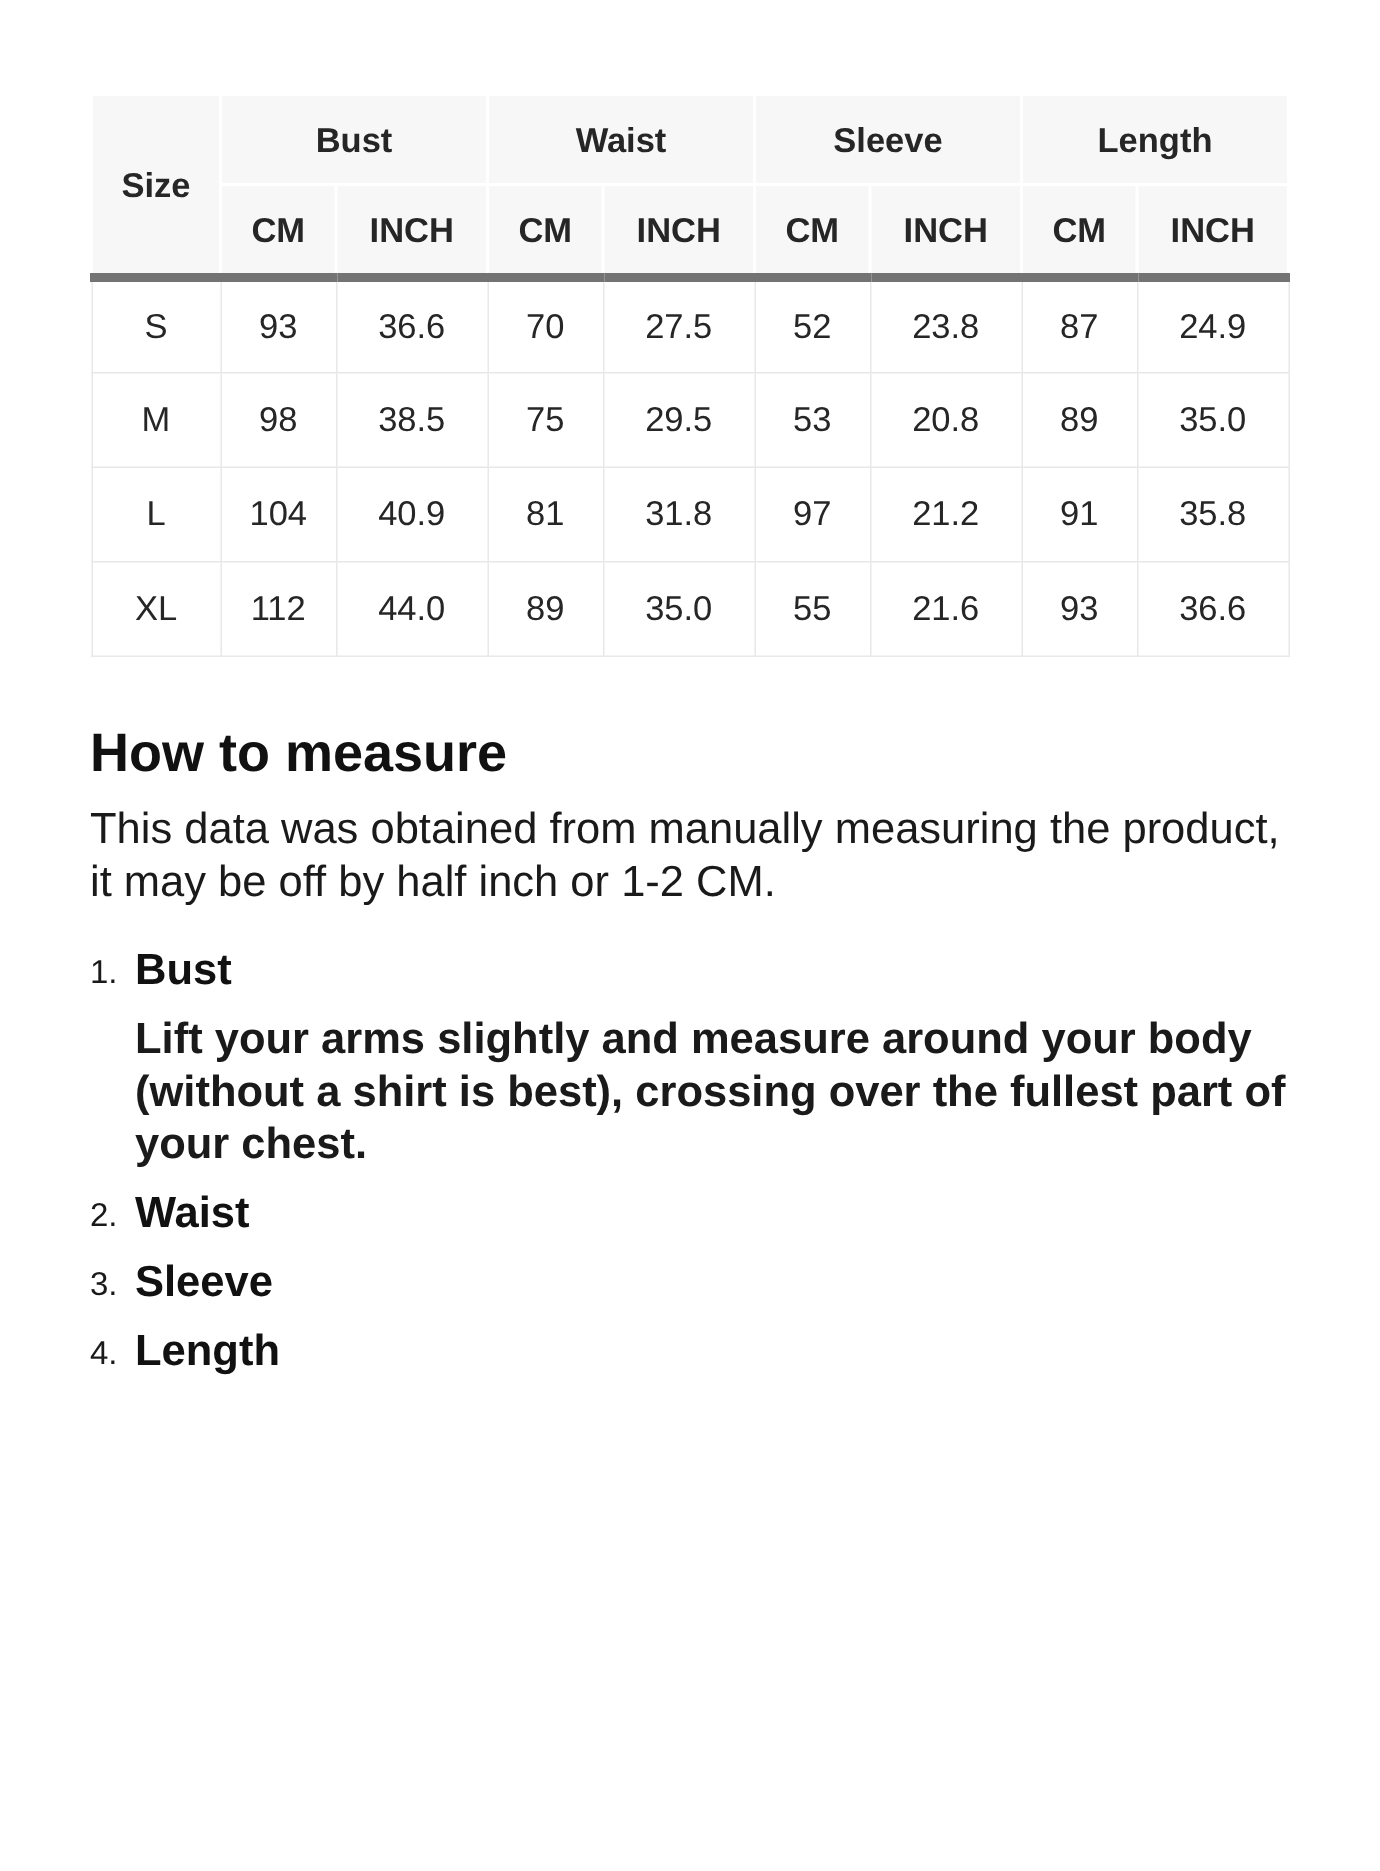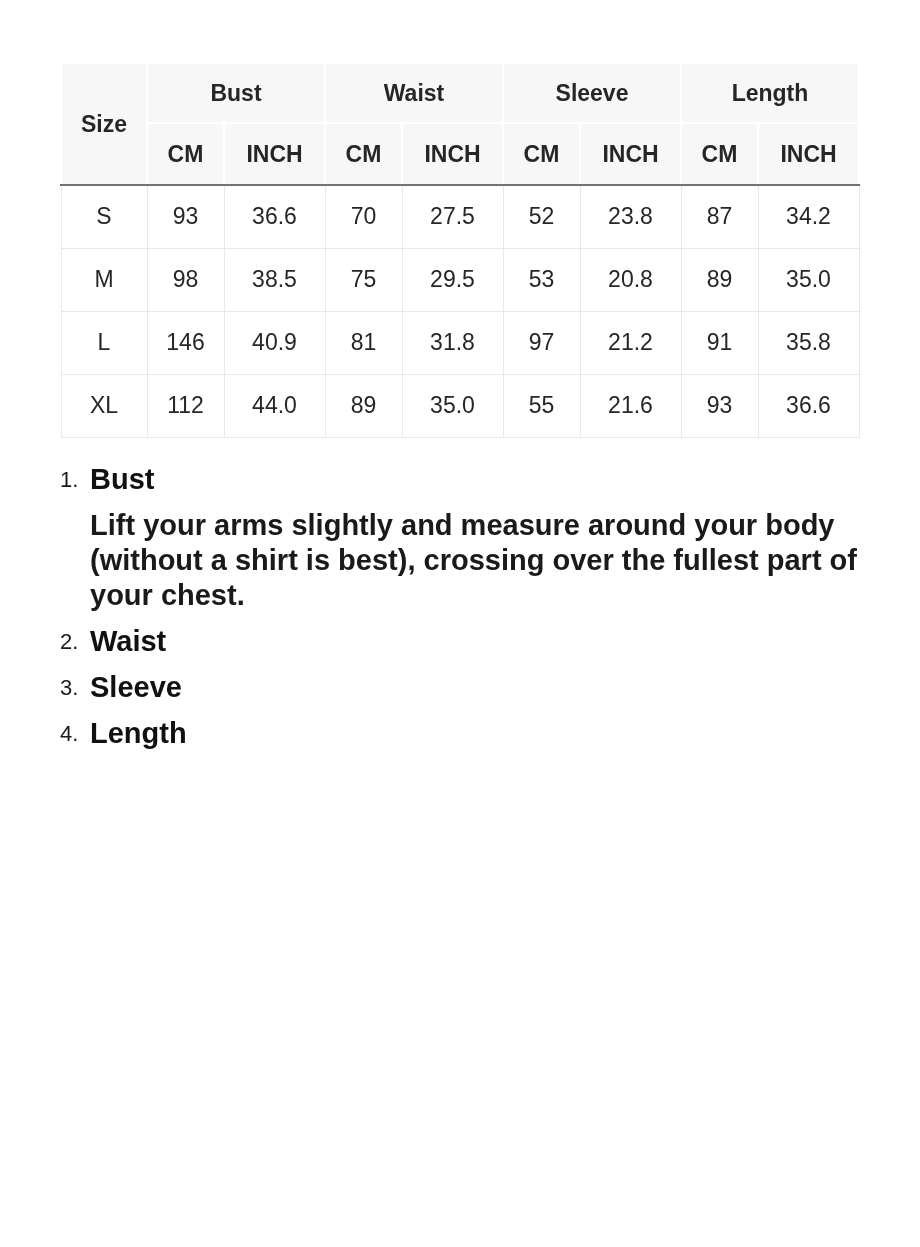--- a/index.html
+++ b/index.html
@@ -37,21 +37,21 @@
     text-align: center;
     vertical-align: middle;
     padding: 0;
   }
   table.size-table tr.group-row { height: 60px; }
   table.size-table tr.unit-row  { height: 62px; }
   table.size-table tbody tr     { height: 63px; }
 
   table.size-table tr.unit-row th,
   table.size-table th.size-th {
-    border-bottom: 2px solid #737373;
+    border-bottom: 6px solid #737373;
   }
 
   table.size-table td {
     border: 1px solid #e8e8e8;
     background: #ffffff;
     font-size: 23px;
     font-weight: 400;
     color: #262626;
     text-align: center;
     vertical-align: middle;
@@ -144,36 +144,36 @@
     <tbody>
       <tr>
         <td>S</td>
         <td>93</td>
         <td>36.6</td>
         <td>70</td>
         <td>27.5</td>
         <td>52</td>
         <td>23.8</td>
         <td>87</td>
-        <td>34.2</td>
+        <td>24.9</td>
       </tr>
       <tr>
         <td>M</td>
         <td>98</td>
         <td>38.5</td>
         <td>75</td>
         <td>29.5</td>
         <td>53</td>
         <td>20.8</td>
         <td>89</td>
         <td>35.0</td>
       </tr>
       <tr>
         <td>L</td>
-        <td>146</td>
+        <td>104</td>
         <td>40.9</td>
         <td>81</td>
         <td>31.8</td>
         <td>97</td>
         <td>21.2</td>
         <td>91</td>
         <td>35.8</td>
       </tr>
       <tr>
         <td>XL</td>
@@ -182,21 +182,23 @@
         <td>89</td>
         <td>35.0</td>
         <td>55</td>
         <td>21.6</td>
         <td>93</td>
         <td>36.6</td>
       </tr>
     </tbody>
   </table>
 
-
+  <h2 class="htm-title">How to measure</h2>
+
+  <p class="intro">This data was obtained from manually measuring the product, it may be off by half inch or 1-2 CM.</p>
 
   <div class="steps">
 
     <div class="step">
       <span class="step-num">1.</span>
       <div class="step-body">
         <div class="step-term">Bust</div>
         <div class="step-desc">Lift your arms slightly and measure around your body (without a shirt is best), crossing over the fullest part of your chest.</div>
       </div>
     </div>

